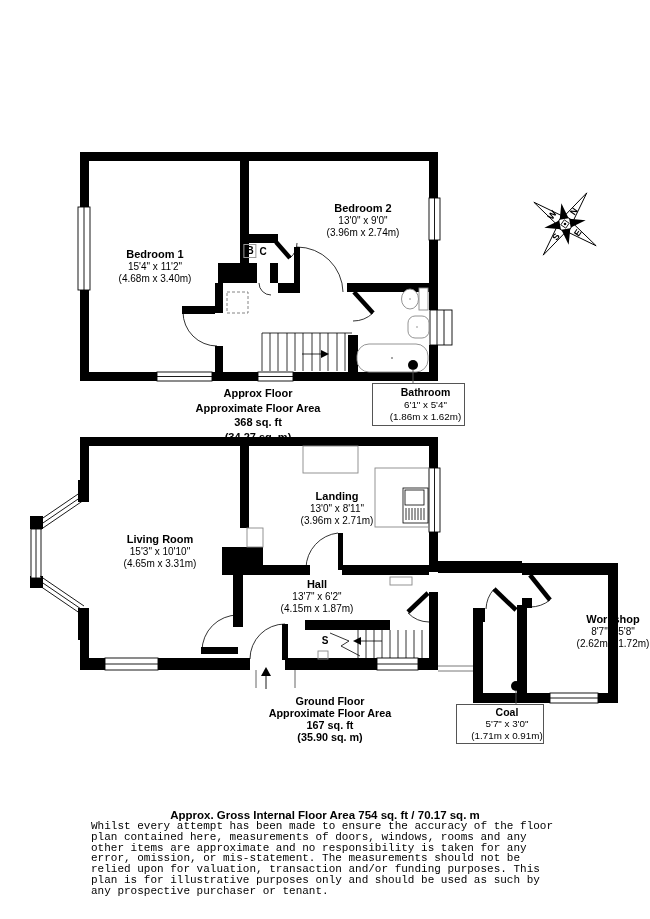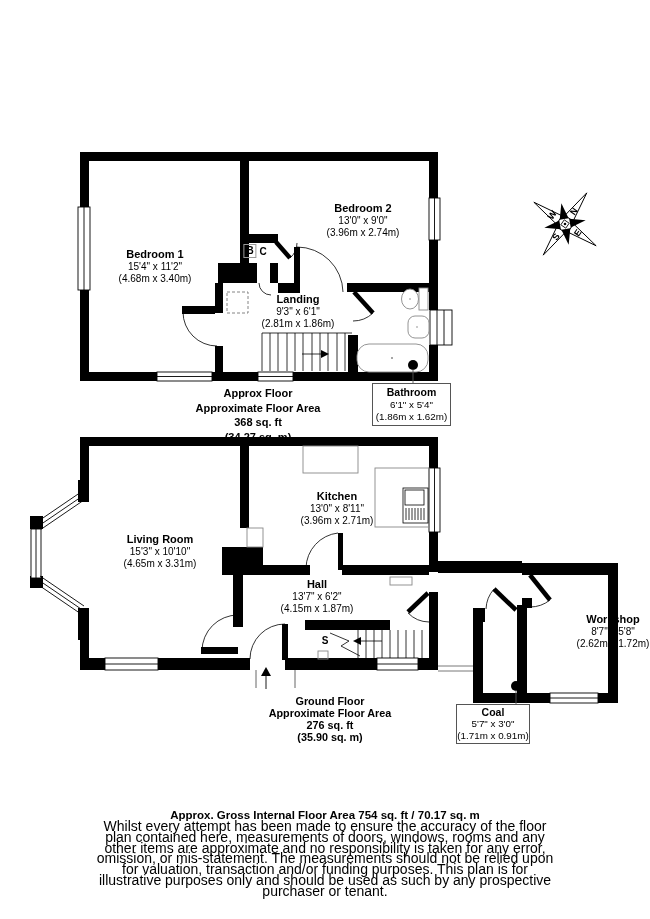--- a/index.html
+++ b/index.html
@@ -7,29 +7,29 @@
         font-family:"Liberation Sans", sans-serif;color:#000;}
   svg{position:absolute;left:0;top:0;}
   .room-label{position:absolute;transform:translate(-50%,-50%);text-align:center;white-space:nowrap;}
   .room-name{font-weight:bold;font-size:11px;line-height:13px;}
   .room-dim{font-size:10px;line-height:12px;}
   .summary-label{position:absolute;transform:translate(-50%,-50%);text-align:center;white-space:nowrap;
                  font-weight:bold;}
   .ff-summary{font-size:11px;line-height:14.5px;}
   .gf-summary{font-size:10.8px;line-height:12px;}
   .callout-box{position:absolute;border:1px solid #555;background:#fff;display:flex;flex-direction:column;
-               justify-content:center;text-align:center;white-space:nowrap;}
+               justify-content:center;text-align:center;white-space:nowrap;padding-left:14px;}
   .callout-name{font-weight:bold;font-size:10.5px;line-height:12.5px;}
   .callout-dim{font-size:9.8px;line-height:12px;}
   .tiny-label{position:absolute;transform:translate(-50%,-50%);font-weight:bold;font-size:10px;}
   .b-box{border:1px solid #999;padding:0 2px;line-height:12px;}
   .footer-title{position:absolute;left:325px;top:815px;transform:translate(-50%,-50%);
                 font-weight:bold;font-size:11.5px;white-space:nowrap;}
   .disclaimer{position:absolute;left:325px;top:821px;width:468px;transform:translateX(-50%);
-              font-size:14px;line-height:10.8px;text-align:center;}
+              font-size:11px;line-height:10.8px;text-align:left;font-family:Liberation Mono, monospace;}
 </style>
 </head>
 <body>
 
 <div class="page">
 
 <svg width="650" height="919" viewBox="0 0 650 919">
 
   <g>
     <g fill="#000" shape-rendering="crispEdges">
@@ -281,25 +281,20 @@
   <div class="room-dim">15'4" x 11'2"</div>
   <div class="room-dim">(4.68m x 3.40m)</div>
 </div>
 
 <div class="room-label" style="left:339px;top:220px;margin-left:24px;">
   <div class="room-name">Bedroom 2</div>
   <div class="room-dim">13'0" x 9'0"</div>
   <div class="room-dim">(3.96m x 2.74m)</div>
 </div>
 
-<div class="room-label" style="left:298px;top:311px;">
-  <div class="room-name">Landing</div>
-  <div class="room-dim">9'3" x 6'1"</div>
-  <div class="room-dim">(2.81m x 1.86m)</div>
-</div>
 
 <div class="tiny-label b-box" style="left:250px;top:251px;transform:translate(-50%,-50%);">B</div>
 <div class="tiny-label" style="left:263px;top:251px;">C</div>
 
 <div class="summary-label ff-summary" style="left:258px;top:415px;">
   <div>Approx Floor</div>
   <div>Approximate Floor Area</div>
   <div>368 sq. ft</div>
   <div>(34.27 sq. m)</div>
 </div>
@@ -310,21 +305,21 @@
   <div class="callout-dim">(1.86m x 1.62m)</div>
 </div>
 
 <div class="room-label" style="left:160px;top:551px;">
   <div class="room-name">Living Room</div>
   <div class="room-dim">15'3" x 10'10"</div>
   <div class="room-dim">(4.65m x 3.31m)</div>
 </div>
 
 <div class="room-label" style="left:337px;top:508px;">
-  <div class="room-name">Kitchen</div>
+  <div class="room-name">Landing</div>
   <div class="room-dim">13'0" x 8'11"</div>
   <div class="room-dim">(3.96m x 2.71m)</div>
 </div>
 
 <div class="room-label" style="left:317px;top:596px;">
   <div class="room-name">Hall</div>
   <div class="room-dim">13'7" x 6'2"</div>
   <div class="room-dim">(4.15m x 1.87m)</div>
 </div>
 
@@ -332,21 +327,21 @@
 
 <div class="room-label" style="left:571px;top:631px;margin-left:42px;">
   <div class="room-name">Workshop</div>
   <div class="room-dim">8'7" x 5'8"</div>
   <div class="room-dim">(2.62m x 1.72m)</div>
 </div>
 
 <div class="summary-label gf-summary" style="left:330px;top:719px;">
   <div>Ground Floor</div>
   <div>Approximate Floor Area</div>
-  <div>276 sq. ft</div>
+  <div>167 sq. ft</div>
   <div>(35.90 sq. m)</div>
 </div>
 
 <div class="callout-box" style="left:456px;top:704px;width:72px;height:38px;">
   <div class="callout-name">Coal</div>
   <div class="callout-dim">5'7" x 3'0"</div>
   <div class="callout-dim">(1.71m x 0.91m)</div>
 </div>
 
 <div class="footer-title">Approx. Gross Internal Floor Area 754 sq. ft / 70.17 sq. m</div>

